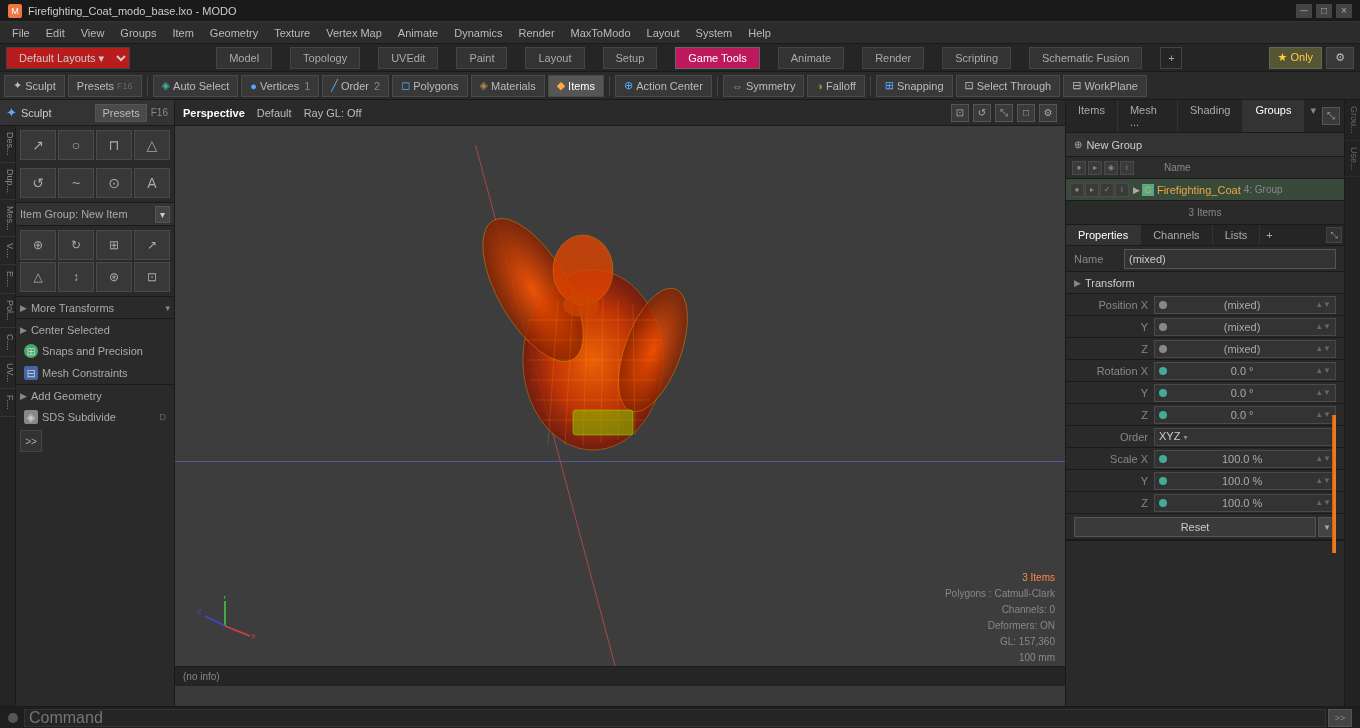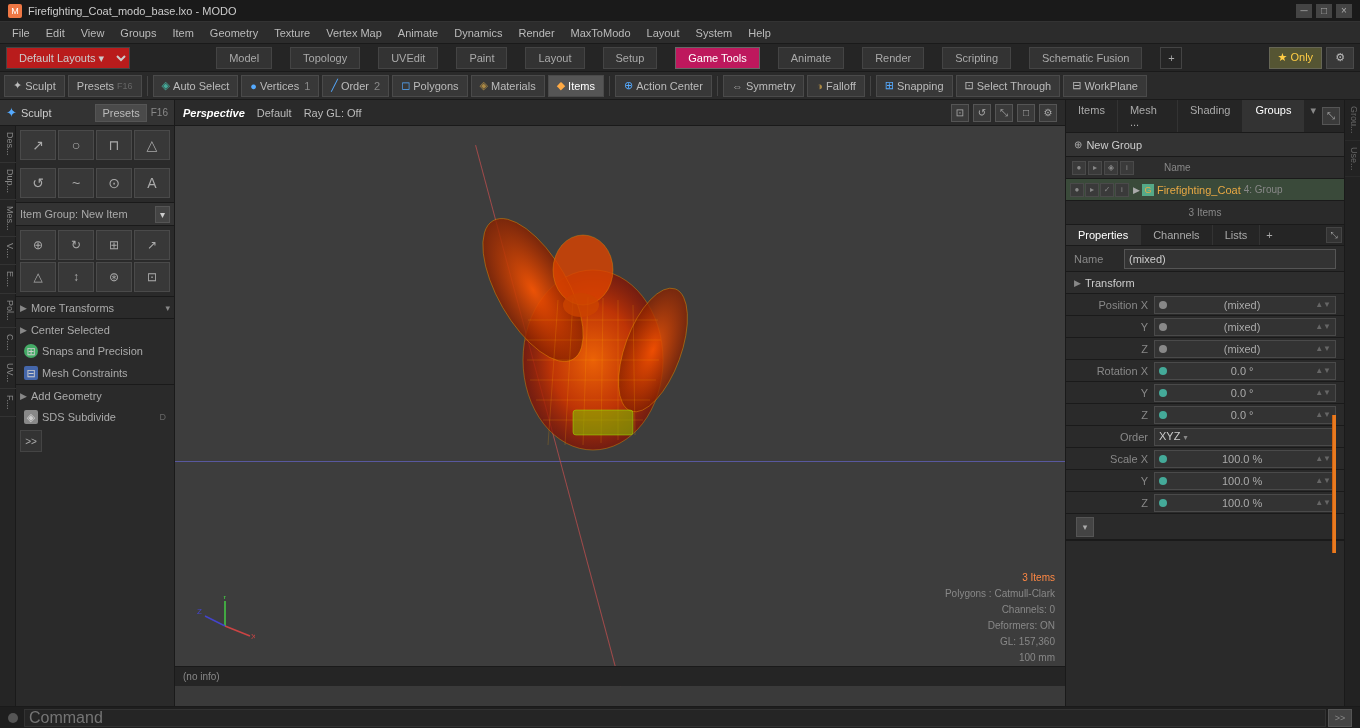--- a/index.html
+++ b/index.html
@@ -67,21 +67,21 @@
     .panel-item { height: 22px; display: flex; align-items: center; padding: 0 8px; cursor: pointer; }
     .panel-item-icon { width: 14px; height: 14px; margin-right: 4px; background: #555; border-radius: 2px; display: flex; align-items: center; justify-content: center; }
     .panel-item-label { font-size: 11px; color: #aaa; }
 
     .more-btn { width: 22px; height: 22px; background: #333; border: 1px solid #444; color: #aaa; cursor: pointer; display: flex; align-items: center; justify-content: center; font-size: 10px; margin: 2px 4px; }
 
     
     #viewport { flex: 1; background: #3a3a3a; position: relative; overflow: hidden; }
     #viewport-header { height: 26px; background: #2a2a2a; display: flex; align-items: center; padding: 0 8px; gap: 12px; border-bottom: 1px solid #1a1a1a; }
     .vp-label { font-size: 11px; color: #bbb; cursor: pointer; }
-    .vp-label.active { color: #fff; font-weight: bold; font-style: italic; }
+    .vp-label.active { color: #fff; font-weight: bold; }
     #vp-controls { margin-left: auto; display: flex; gap: 4px; }
     .vp-btn { width: 18px; height: 18px; background: #3a3a3a; border: 1px solid #555; color: #aaa; cursor: pointer; display: flex; align-items: center; justify-content: center; font-size: 10px; }
     #viewport-canvas { position: absolute; top: 26px; left: 0; right: 0; bottom: 20px; background: #3d3d3d; }
 
     
     #model-container { position: absolute; top: 0; left: 0; right: 0; bottom: 0; }
     #grid-h { position: absolute; bottom: 40%; left: 0; right: 0; height: 1px; background: rgba(100,100,200,0.7); }
     #grid-v { position: absolute; top: 0; bottom: 0; left: 50%; width: 1px; background: rgba(200,80,80,0.7); transform: rotate(-15deg); transform-origin: bottom center; }
 
     #model-svg { position: absolute; top: 50%; left: 50%; transform: translate(-50%, -50%); }
@@ -665,20 +665,21 @@
                 <div class="prop-dot active"></div>
                 <span class="prop-input-val">100.0 %</span>
                 <div class="prop-input-btns">
                   <span class="prop-arrow">▲</span>
                   <span class="prop-arrow">▼</span>
                 </div>
               </div>
             </div>
 
             <div id="reset-row">
+              <button id="reset-btn">Reset</button>
               <div id="reset-caret">▾</div>
             </div>
           </div>
         </div>
 
       </div>
 
       <div id="right-side-labels">
         <div class="rsl-item">Grou...</div>
         <div class="rsl-item">Use...</div>

